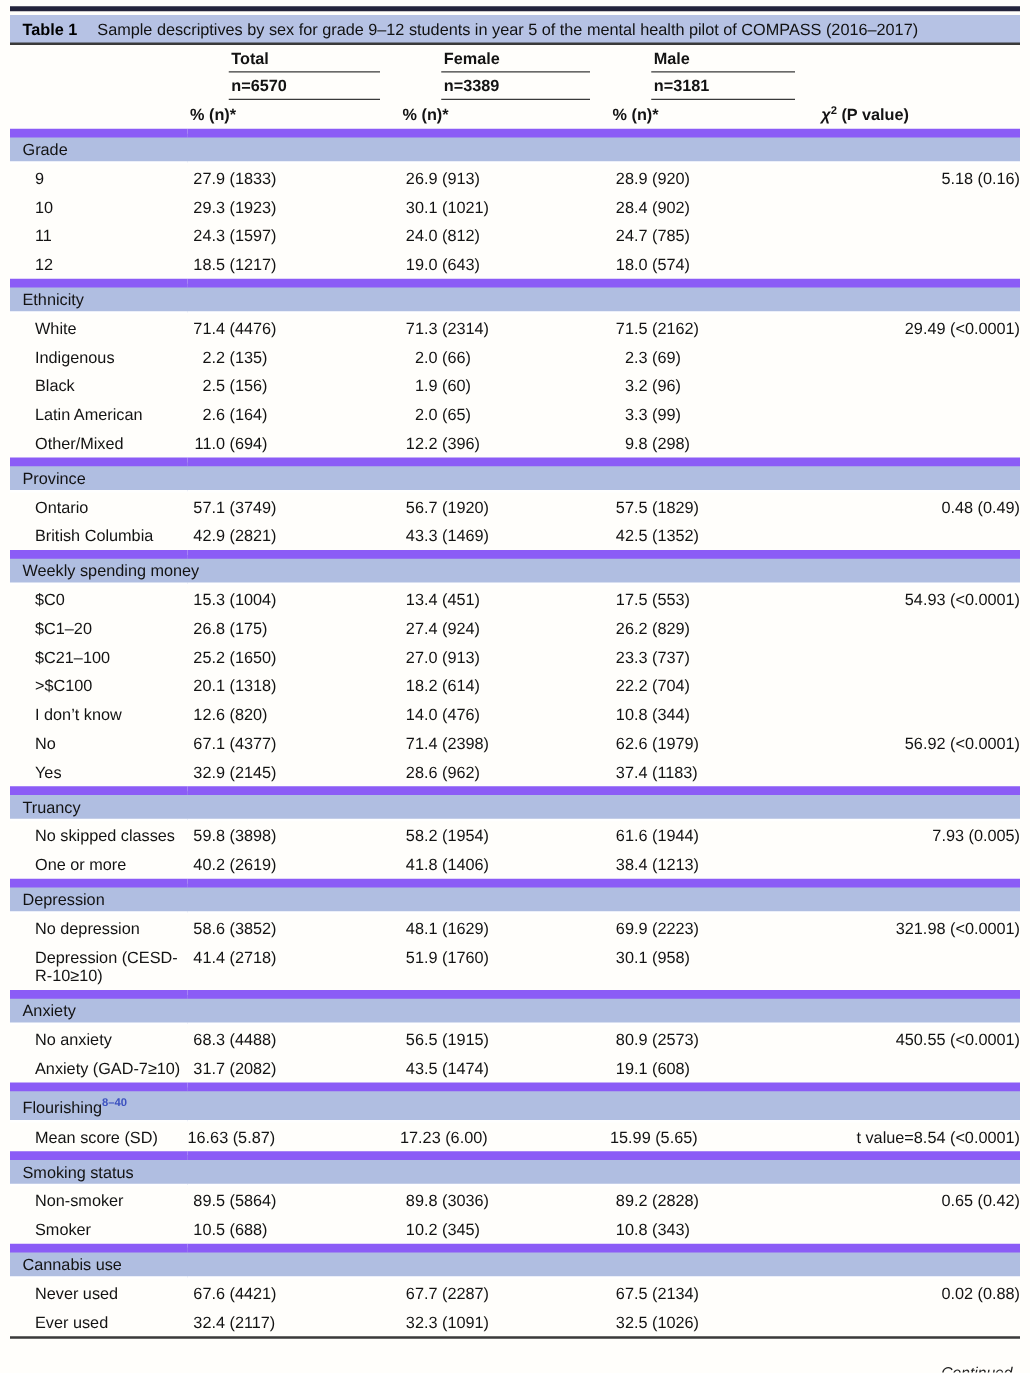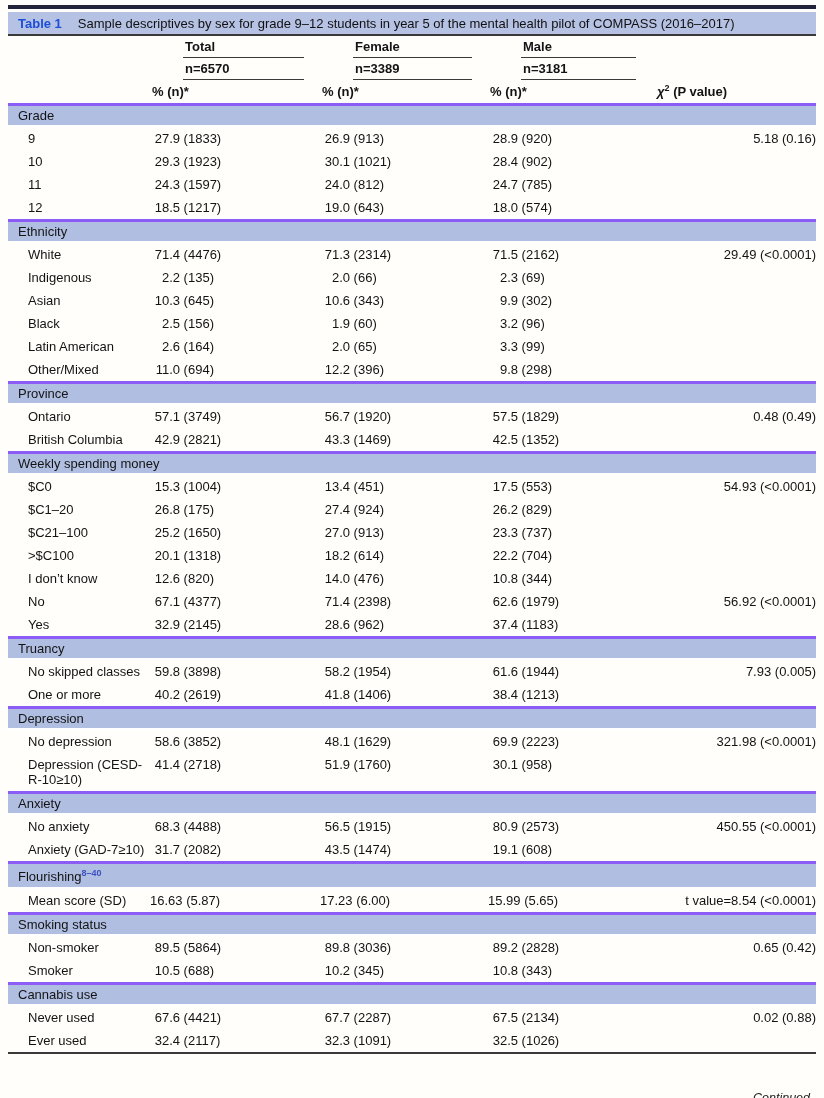--- a/index.html
+++ b/index.html
@@ -7,34 +7,34 @@
     width:824px;height:1098px;overflow:hidden;background:#fffefb;position:relative;
     font-family:"Liberation Sans",sans-serif;color:#131313;
     -webkit-print-color-adjust:exact;
   }
   .page{padding:0 8px;}
   .top-rule{height:4px;background:#23233b;margin-top:5px;}
   .caption{
     background:#b6c2e4;border-bottom:2px solid #3a3a3a;margin-top:3px;
     padding:4px 10px 3px;font-size:13px;line-height:15px;color:#111;
   }
-  .caption .tlabel{color:#1d4ed8;font-weight:bold;margin-right:16px;}
+  .caption .tlabel{color:#000000;font-weight:bold;margin-right:16px;}
   table.tbl{border-collapse:collapse;width:808px;table-layout:fixed;font-size:13px;color:#131313;}
   col.c-lbl{width:142px;} col.c-tot{width:170px;} col.c-fem{width:168px;}
   col.c-mal{width:164px;} col.c-chi{width:164px;}
   thead td{font-weight:bold;vertical-align:bottom;padding:0;}
   thead .ul{border-bottom:1.5px solid #3a3a3a;padding:3px 0 3px 2px;margin-right:16px;margin-left:33px;}
   tr.subrow td{border-bottom:2px solid #3a3a3a;padding:3px 0 4px 2px;}
   tr.subrow td.stat-h{padding-left:5px;margin-left:44px;}
   .chi-i{font-style:italic;}
   sup{font-size:9px;}
   sup.ref{color:#3d52c0;font-weight:bold;}
   tr.section td{
     background:#b0bee1;padding:2px 0 2px 10px;line-height:15px;
-    border-top:3px solid #8b5cf6;border-bottom:2px solid #fff;
+    border-top:7px solid #8b5cf6;border-bottom:2px solid #fff;
   }
   td.lbl{padding:4px 4px 4px 20px;line-height:15px;vertical-align:top;}
   td.val{padding:4px 0;line-height:15px;white-space:nowrap;vertical-align:top;}
   td.val .pct{display:inline-block;min-width:30px;text-align:right;}
   td.stat{padding:4px 0 4px 5px;line-height:15px;white-space:nowrap;vertical-align:top;text-align:right;}
   .bottom-rule{border-top:2px solid #3a3a3a;}
   .continued{position:absolute;top:1091px;right:14px;font-style:italic;font-size:12.5px;color:#222;}
 </style>
 </head>
 <body>
@@ -132,27 +132,20 @@
           <td class="stat">29.49 (&lt;0.0001)</td>
         </tr>
         <tr>
           <td class="lbl">Indigenous</td>
           <td class="val"><span class="pct">2.2</span><span class="n"> (135)</span></td>
           <td class="val"><span class="pct">2.0</span><span class="n"> (66)</span></td>
           <td class="val"><span class="pct">2.3</span><span class="n"> (69)</span></td>
           <td class="stat"></td>
         </tr>
         <tr>
-          <td class="lbl">Asian</td>
-          <td class="val"><span class="pct">10.3</span><span class="n"> (645)</span></td>
-          <td class="val"><span class="pct">10.6</span><span class="n"> (343)</span></td>
-          <td class="val"><span class="pct">9.9</span><span class="n"> (302)</span></td>
-          <td class="stat"></td>
-        </tr>
-        <tr>
           <td class="lbl">Black</td>
           <td class="val"><span class="pct">2.5</span><span class="n"> (156)</span></td>
           <td class="val"><span class="pct">1.9</span><span class="n"> (60)</span></td>
           <td class="val"><span class="pct">3.2</span><span class="n"> (96)</span></td>
           <td class="stat"></td>
         </tr>
         <tr>
           <td class="lbl">Latin American</td>
           <td class="val"><span class="pct">2.6</span><span class="n"> (164)</span></td>
           <td class="val"><span class="pct">2.0</span><span class="n"> (65)</span></td>

